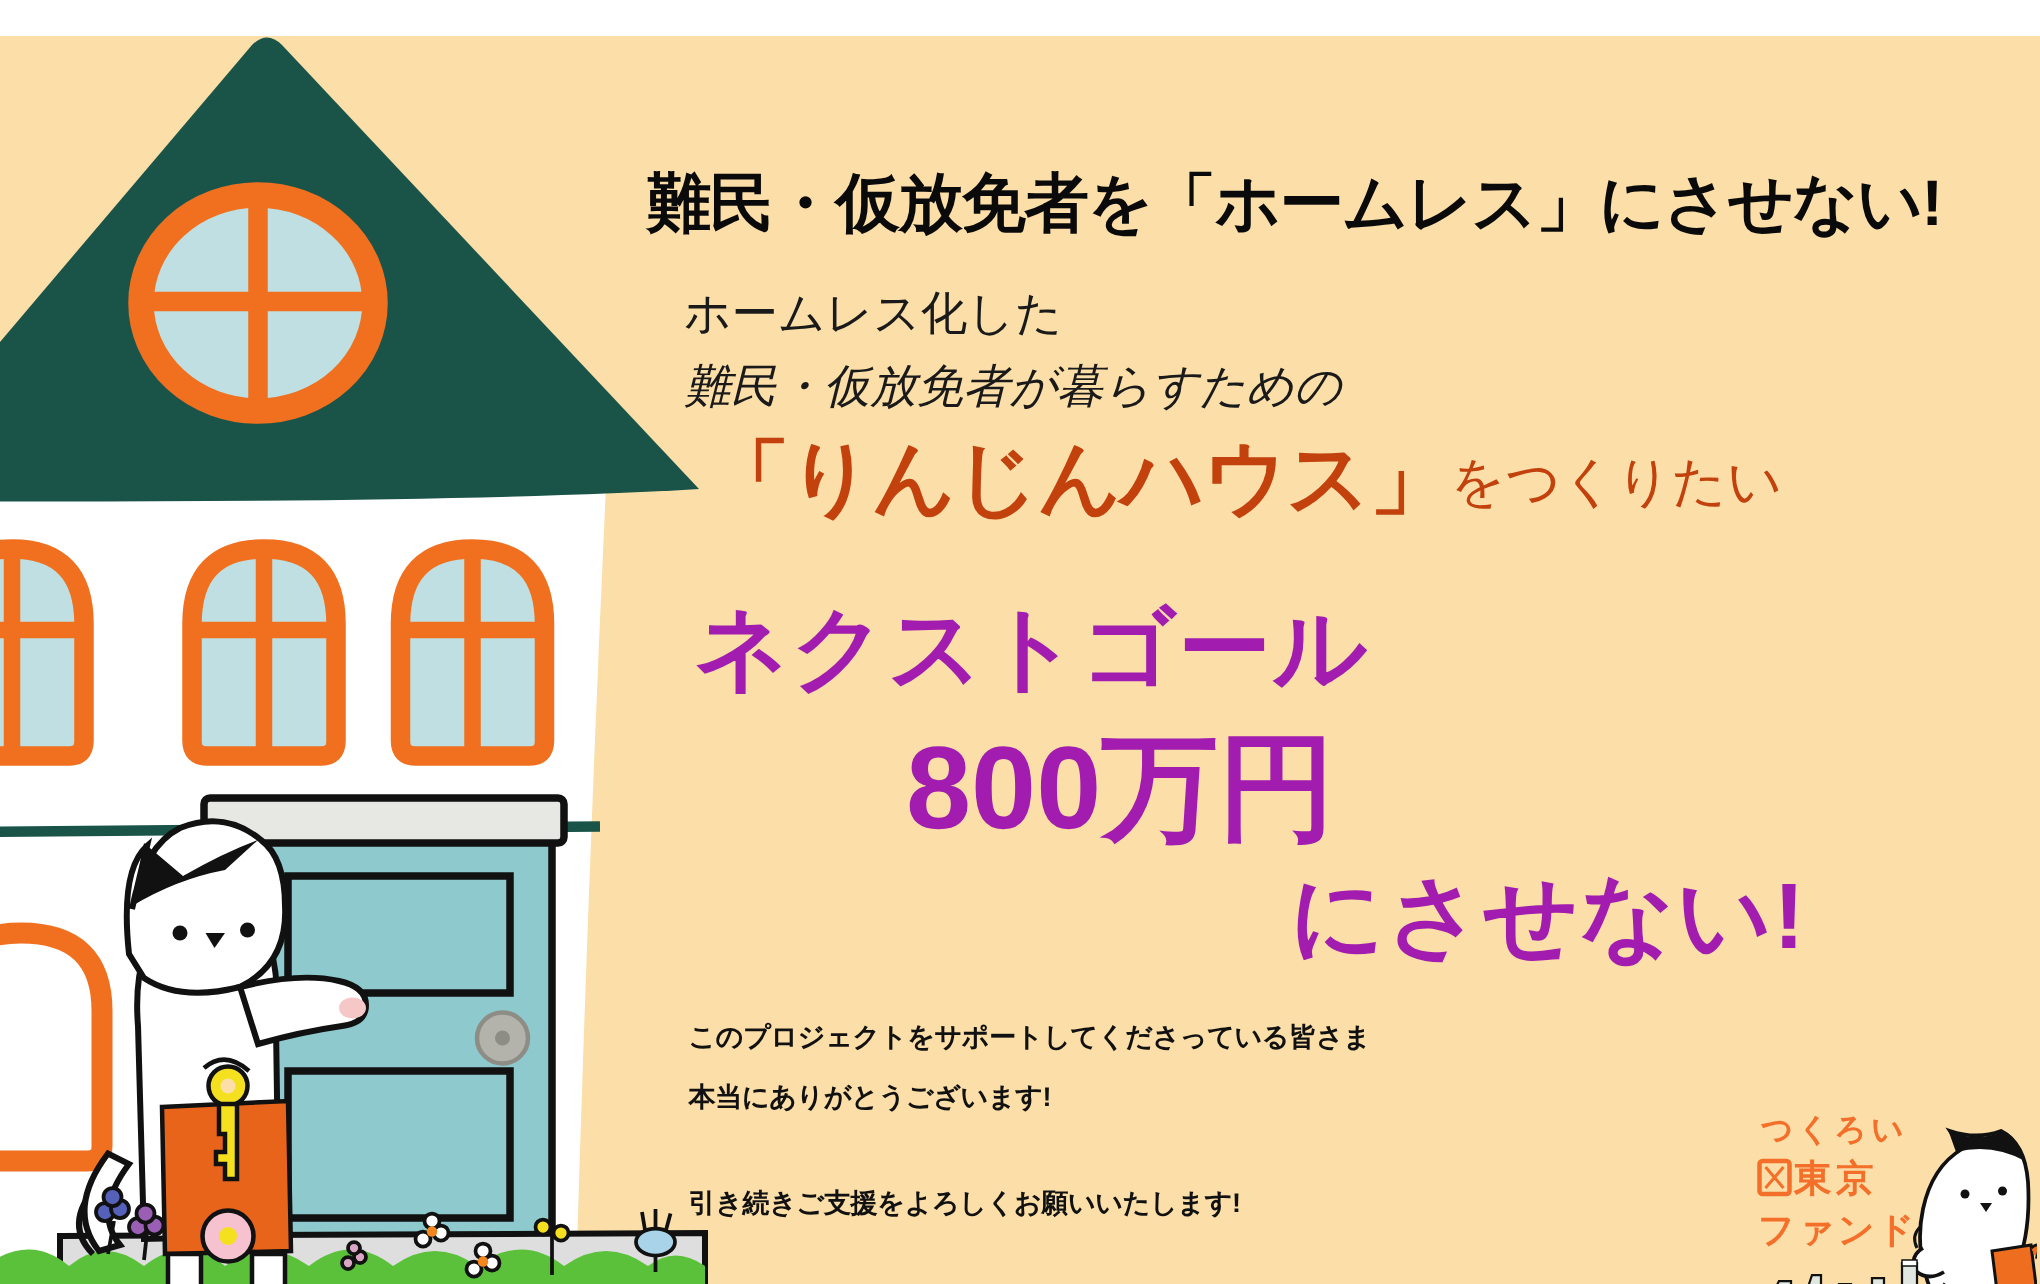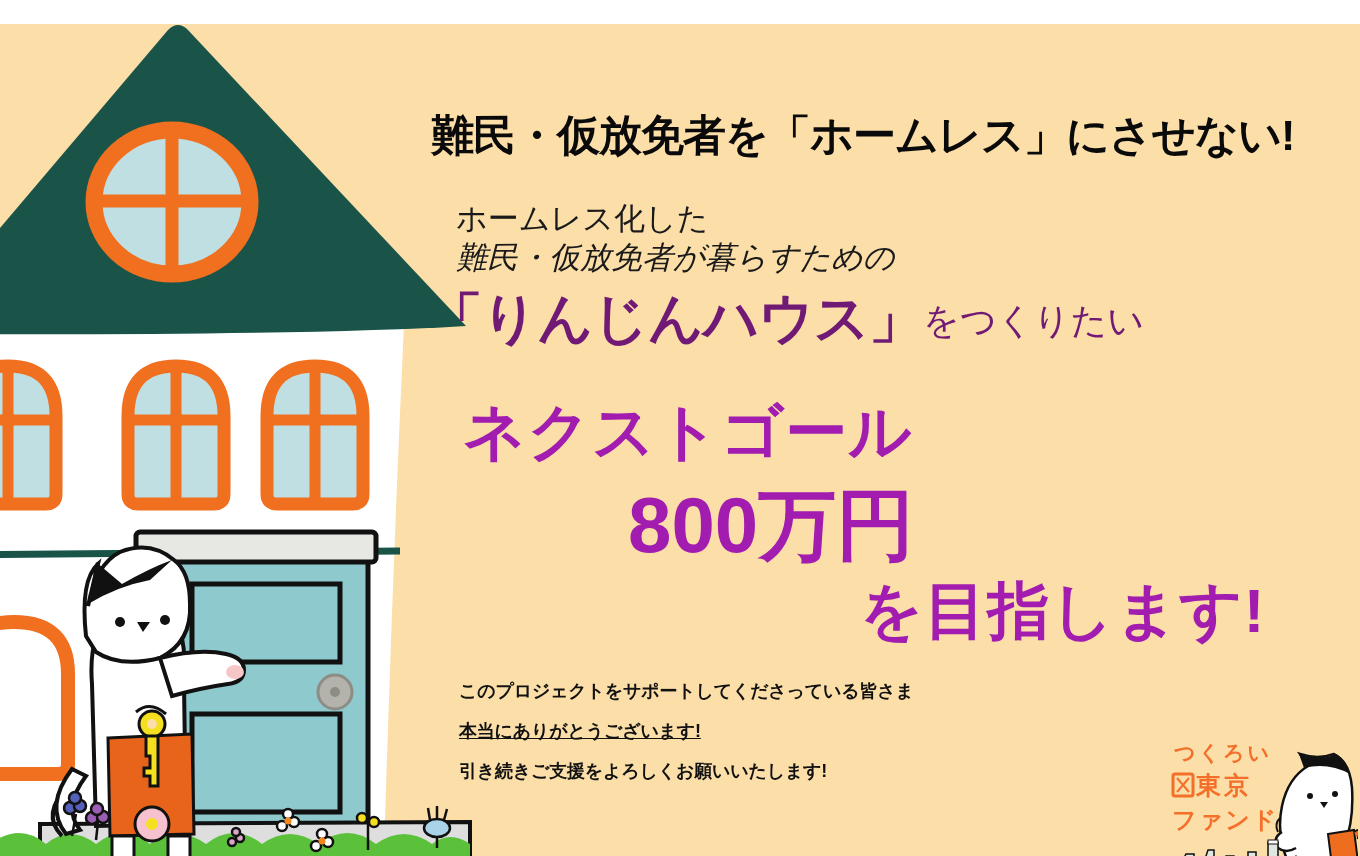--- a/index.html
+++ b/index.html
@@ -37,26 +37,26 @@
     color: #0a0a0a;
   }
 
   #sub1, #sub2 {
     left: 456px;
     font-size: 31px;
     font-weight: 400;
     color: #1a1a1a;
     letter-spacing: 0px;
   }
-  #sub1 { top: 174px; text-align: center; }
+  #sub1 { top: 164px; text-align: center; }
   #sub2 { top: 213px; font-style: italic; }
 
   #linjin-line {
-    left: 428px; top: 258px;
-    color: #701a75;
+    left: 472px; top: 258px;
+    color: #c2410c;
   }
   #linjin-line .big {
     font-size: 55px;
     font-weight: 700;
     letter-spacing: -1px;
   }
   #linjin-line .small {
     font-size: 36px;
     font-weight: 400;
     letter-spacing: 0px;
@@ -67,40 +67,40 @@
   .green {
     color: #a21caf;
     font-weight: 900;
   }
   #goal-label {
     left: 463px; top: 366px;
     font-size: 62px;
     letter-spacing: 1px;
   }
   #goal-amount {
-    left: 628px; top: 450px;
+    left: 604px; top: 450px;
     font-size: 78px;
     letter-spacing: 0px;
   }
   #goal-tail {
     left: 860px; top: 545px;
     font-size: 62px;
     letter-spacing: 1px;
   }
 
   .body-line {
     left: 459px;
     font-size: 18px;
     font-weight: 800;
     color: #111111;
     letter-spacing: -0.2px;
   }
   #body1 { top: 655px; }
-  #body2 { top: 695px; text-decoration: underline; }
-  #body3 { top: 735px; }
+  #body2 { top: 695px; }
+  #body3 { top: 766px; }
 
   
   #logo {
     position: absolute;
     left: 1168px; top: 712px;
     width: 190px; height: 144px;
   }
 </style>
 </head>
 <body>
@@ -242,21 +242,21 @@
 
   <div class="txt" id="sub1">ホームレス化した</div>
   <div class="txt" id="sub2">難民・仮放免者が暮らすための</div>
 
   <div class="txt" id="linjin-line">
     <span class="big">「りんじんハウス」</span><span class="small">をつくりたい</span>
   </div>
 
   <div class="txt green" id="goal-label">ネクストゴール</div>
   <div class="txt green" id="goal-amount">800万円</div>
-  <div class="txt green" id="goal-tail">を目指します!</div>
+  <div class="txt green" id="goal-tail">にさせない!</div>
 
   <div class="txt body-line" id="body1">このプロジェクトをサポートしてくださっている皆さま</div>
   <div class="txt body-line" id="body2">本当にありがとうございます!</div>
   <div class="txt body-line" id="body3">引き続きご支援をよろしくお願いいたします!</div>
 
   <svg id="logo" viewBox="0 0 190 144" xmlns="http://www.w3.org/2000/svg">
 
     <text x="6" y="24" font-family="'Liberation Sans', sans-serif" font-size="21" font-weight="700" letter-spacing="3" fill="#f4702a">つくろい</text>
     <text x="28" y="58" font-family="'Liberation Sans', sans-serif" font-size="25" font-weight="700" letter-spacing="3" fill="#f4702a">東京</text>
     <text x="4" y="92" font-family="'Liberation Sans', sans-serif" font-size="24" font-weight="700" letter-spacing="2" fill="#f4702a">ファンド</text>

